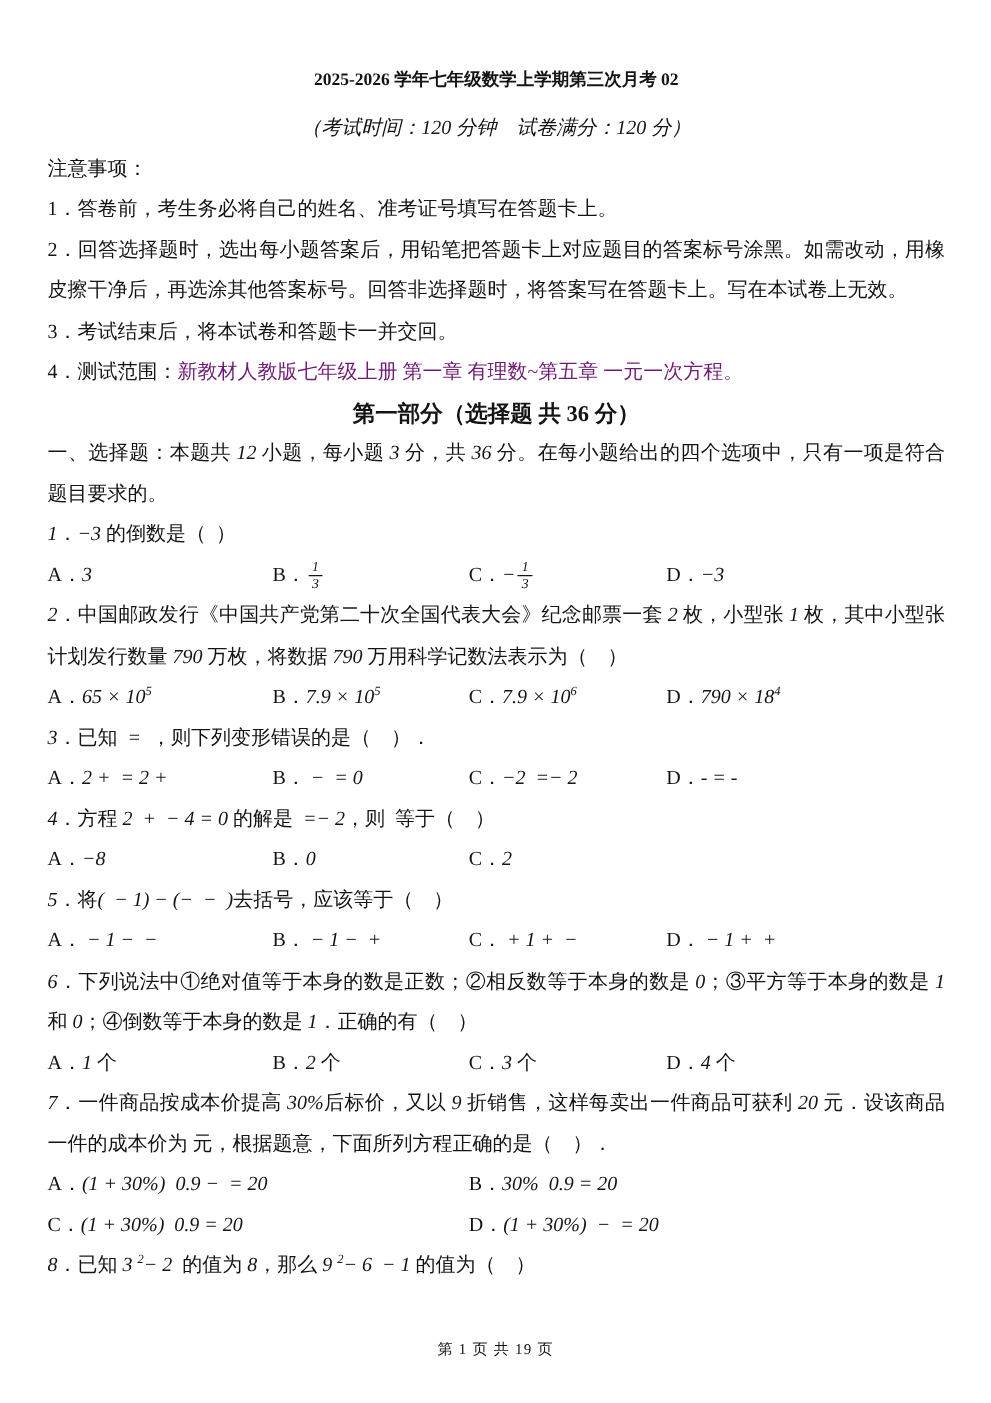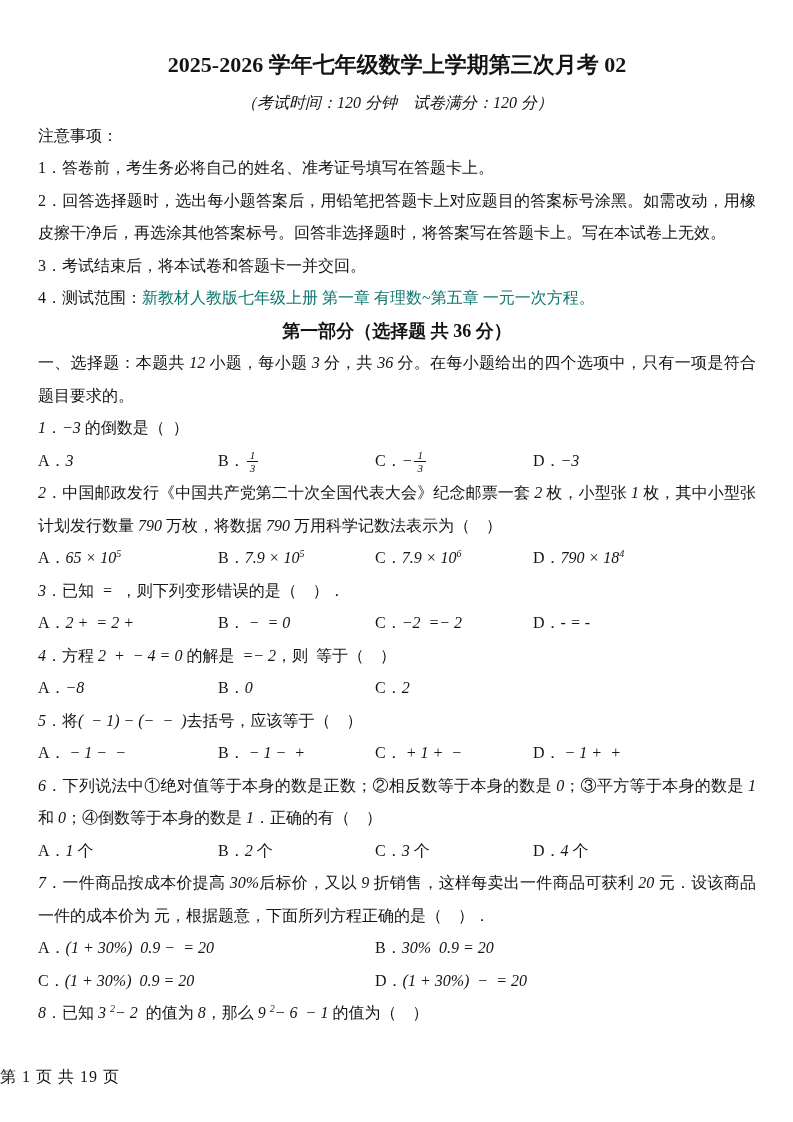--- a/index.html
+++ b/index.html
@@ -11,21 +11,21 @@
     margin:0 auto;
     background:#ffffff;
     color:#141414;
     padding:48px 37px 0 38px;
     overflow:hidden;
     font-family:"Liberation Serif","DejaVu Serif",serif;
     font-size:16px;
   }
   .title {
     margin:0 0 6px 0;
-    font-size:22px;
+    font-size:14px;
     font-weight:bold;
     text-align:center;
     line-height:33px;
   }
   .subtitle {
     margin:0;
     text-align:center;
     line-height:32.5px;
     font-style:italic;
   }
@@ -58,38 +58,38 @@
     font-size:11px;
     font-style:italic;
     line-height:1.15;
     margin:0 2px;
   }
   .frac .den { border-top:1px solid #141414; padding:0 3px; }
   .footer {
     position:absolute;
     left:0; right:0;
     bottom:34px;
-    text-align:left;
-    font-size:16px;
+    text-align:center;
+    font-size:12px;
     letter-spacing:1px;
   }
 </style>
 </head>
 <body>
 
 <div class="page">
 
   <h1 class="title">2025-2026 学年七年级数学上学期第三次月考 02</h1>
   <p class="subtitle">（考试时间：120 分钟　试卷满分：120 分）</p>
 
   <p class="line">注意事项：</p>
   <p class="line">1．答卷前，考生务必将自己的姓名、准考证号填写在答题卡上。</p>
   <p class="line">2．回答选择题时，选出每小题答案后，用铅笔把答题卡上对应题目的答案标号涂黑。如需改动，用橡皮擦干净后，再选涂其他答案标号。回答非选择题时，将答案写在答题卡上。写在本试卷上无效。</p>
   <p class="line">3．考试结束后，将本试卷和答题卡一并交回。</p>
-  <p class="line"><span>4．测试范围：</span><span style="color: #0f766e;">新教材人教版七年级上册 第一章 有理数~第五章 一元一次方程。</span></p>
+  <p class="line"><span>4．测试范围：</span><span style="color: #701a75;">新教材人教版七年级上册 第一章 有理数~第五章 一元一次方程。</span></p>
 
   <p class="part-heading">第一部分（选择题 共 36 分）</p>
   <p class="line">一、选择题：本题共 <span class="m">12</span> 小题，每小题 <span class="m">3</span> 分，共 <span class="m">36</span> 分。在每小题给出的四个选项中，只有一项是符合题目要求的。</p>
 
   <p class="line pre"><span class="m">1</span>．<span class="m">−3</span> 的倒数是（  ）</p>
   <div class="opts opts4">
     <span class="opt"><span class="lab">A．</span><span class="val"><span class="m">3</span></span></span>
     <span class="opt"><span class="lab">B．</span><span class="frac">
           <span class="num">1</span>
           <span class="den">3</span>

